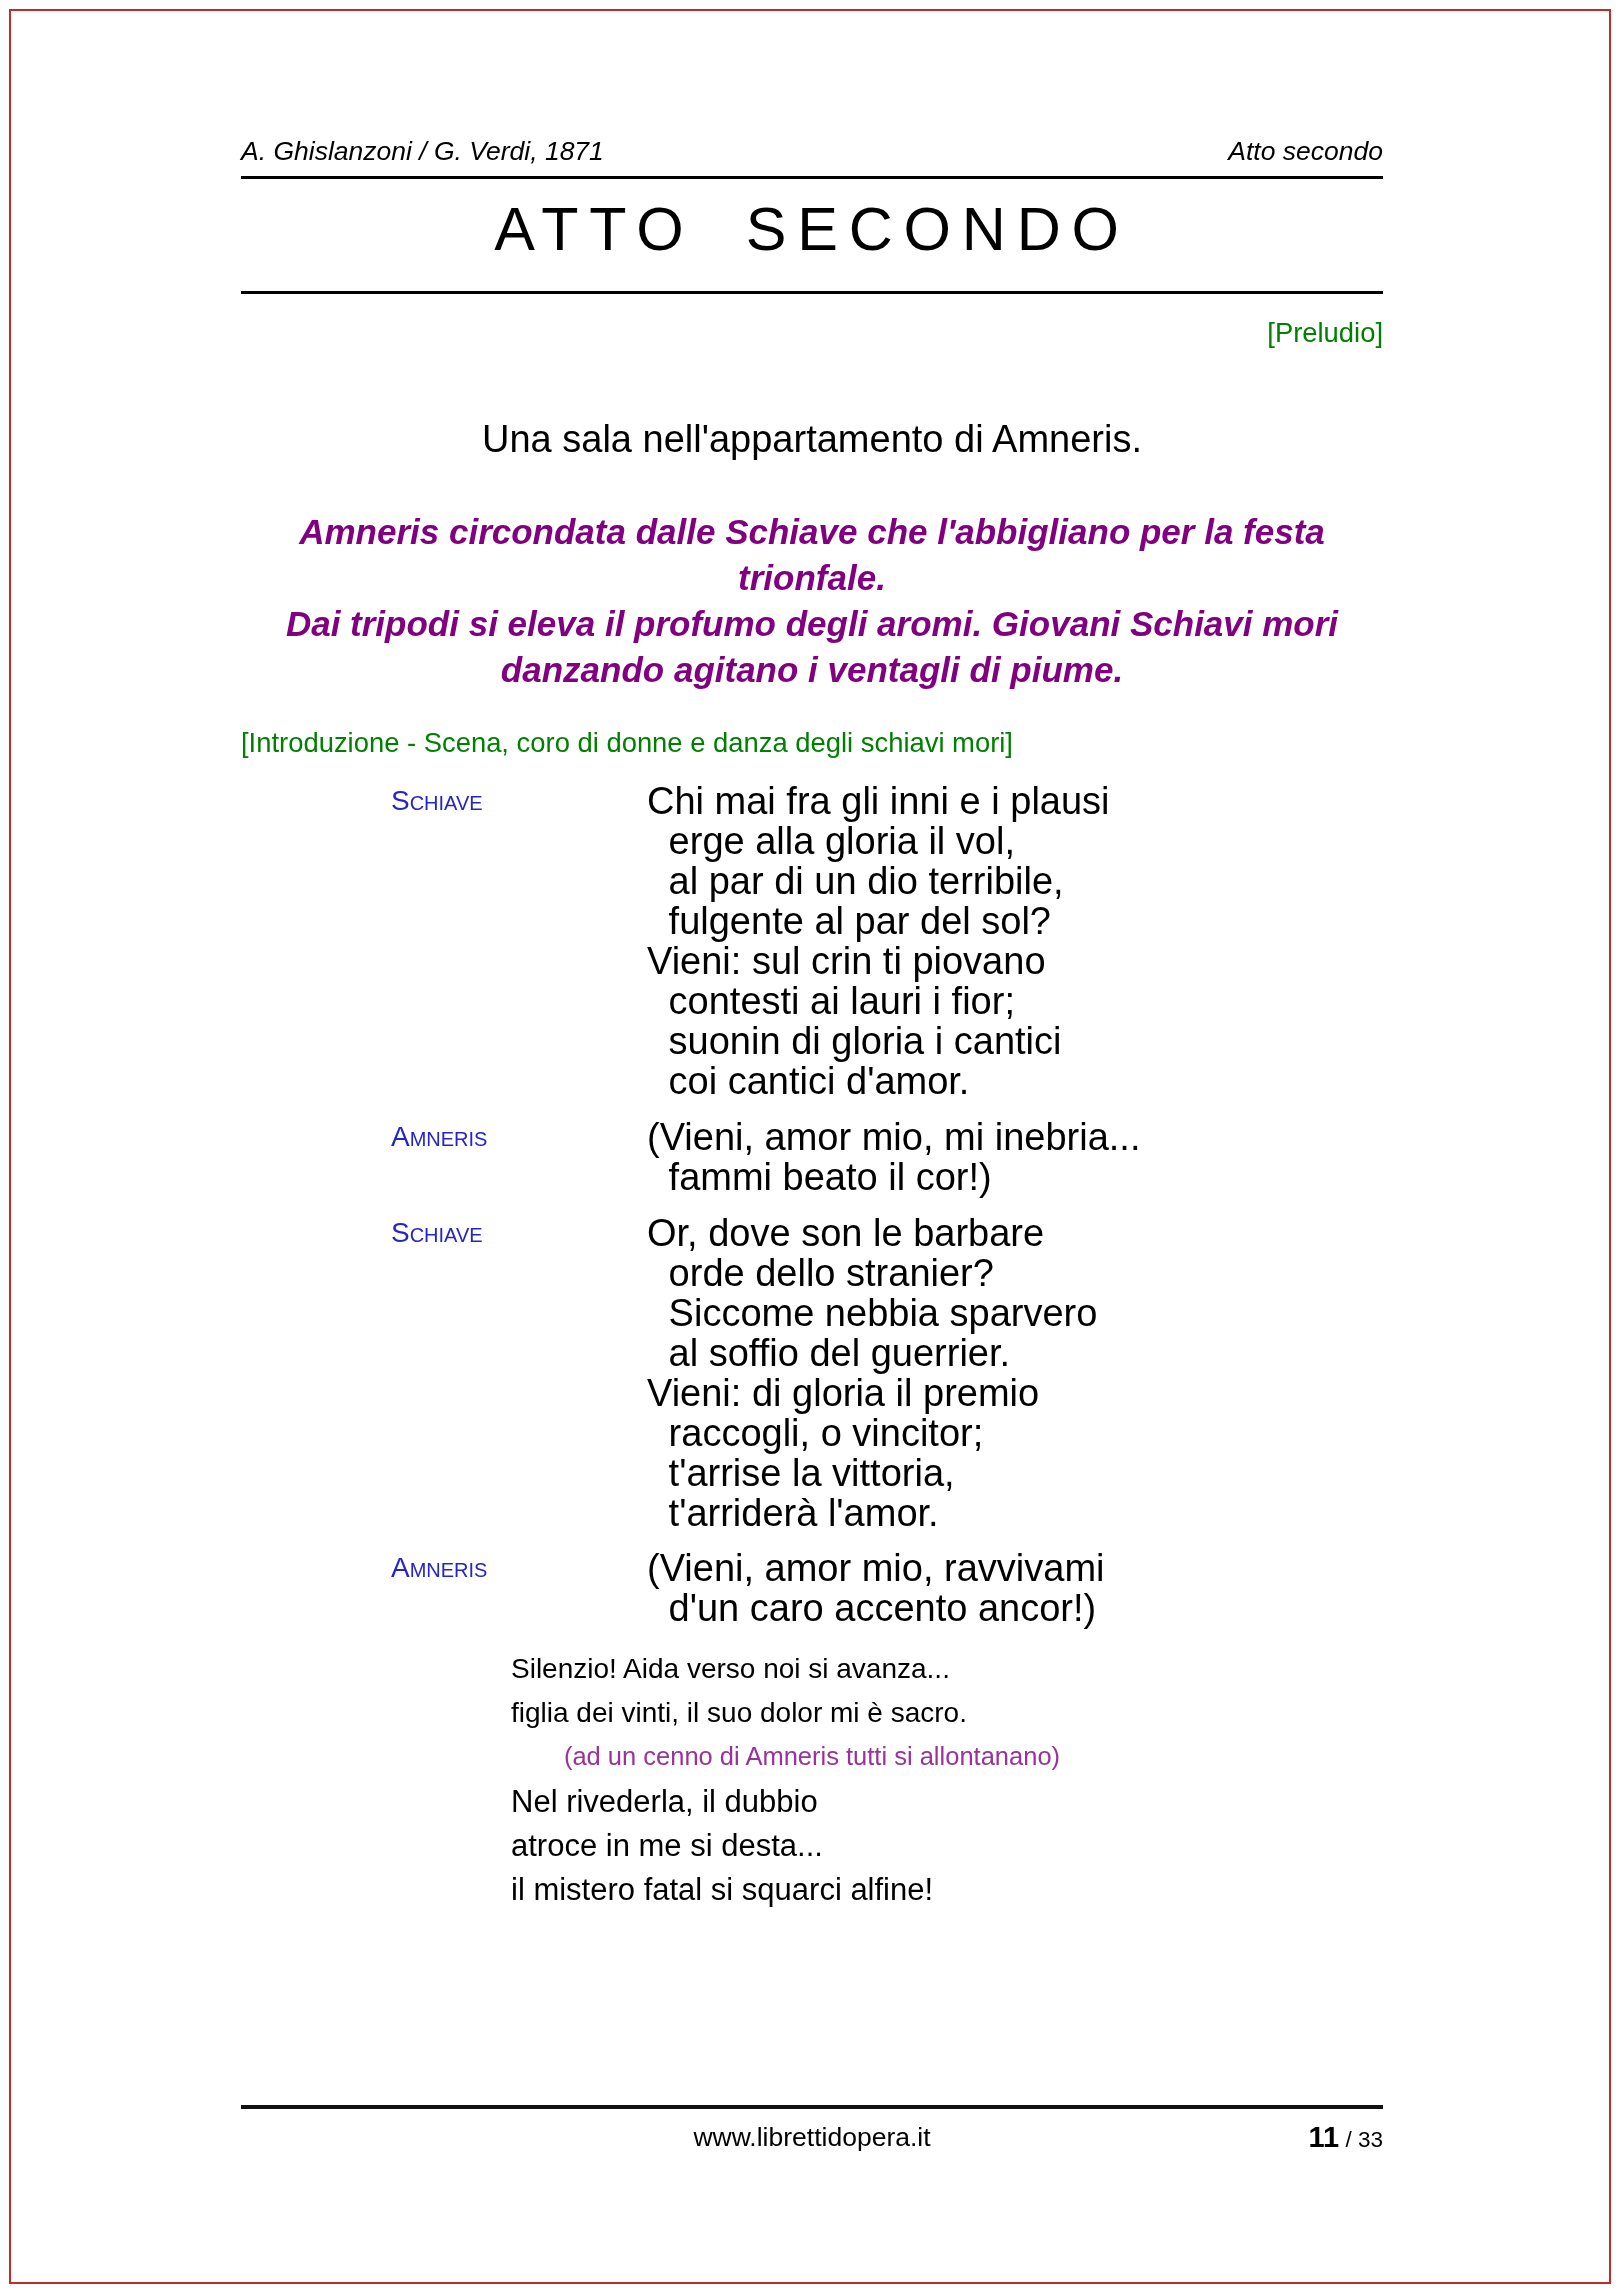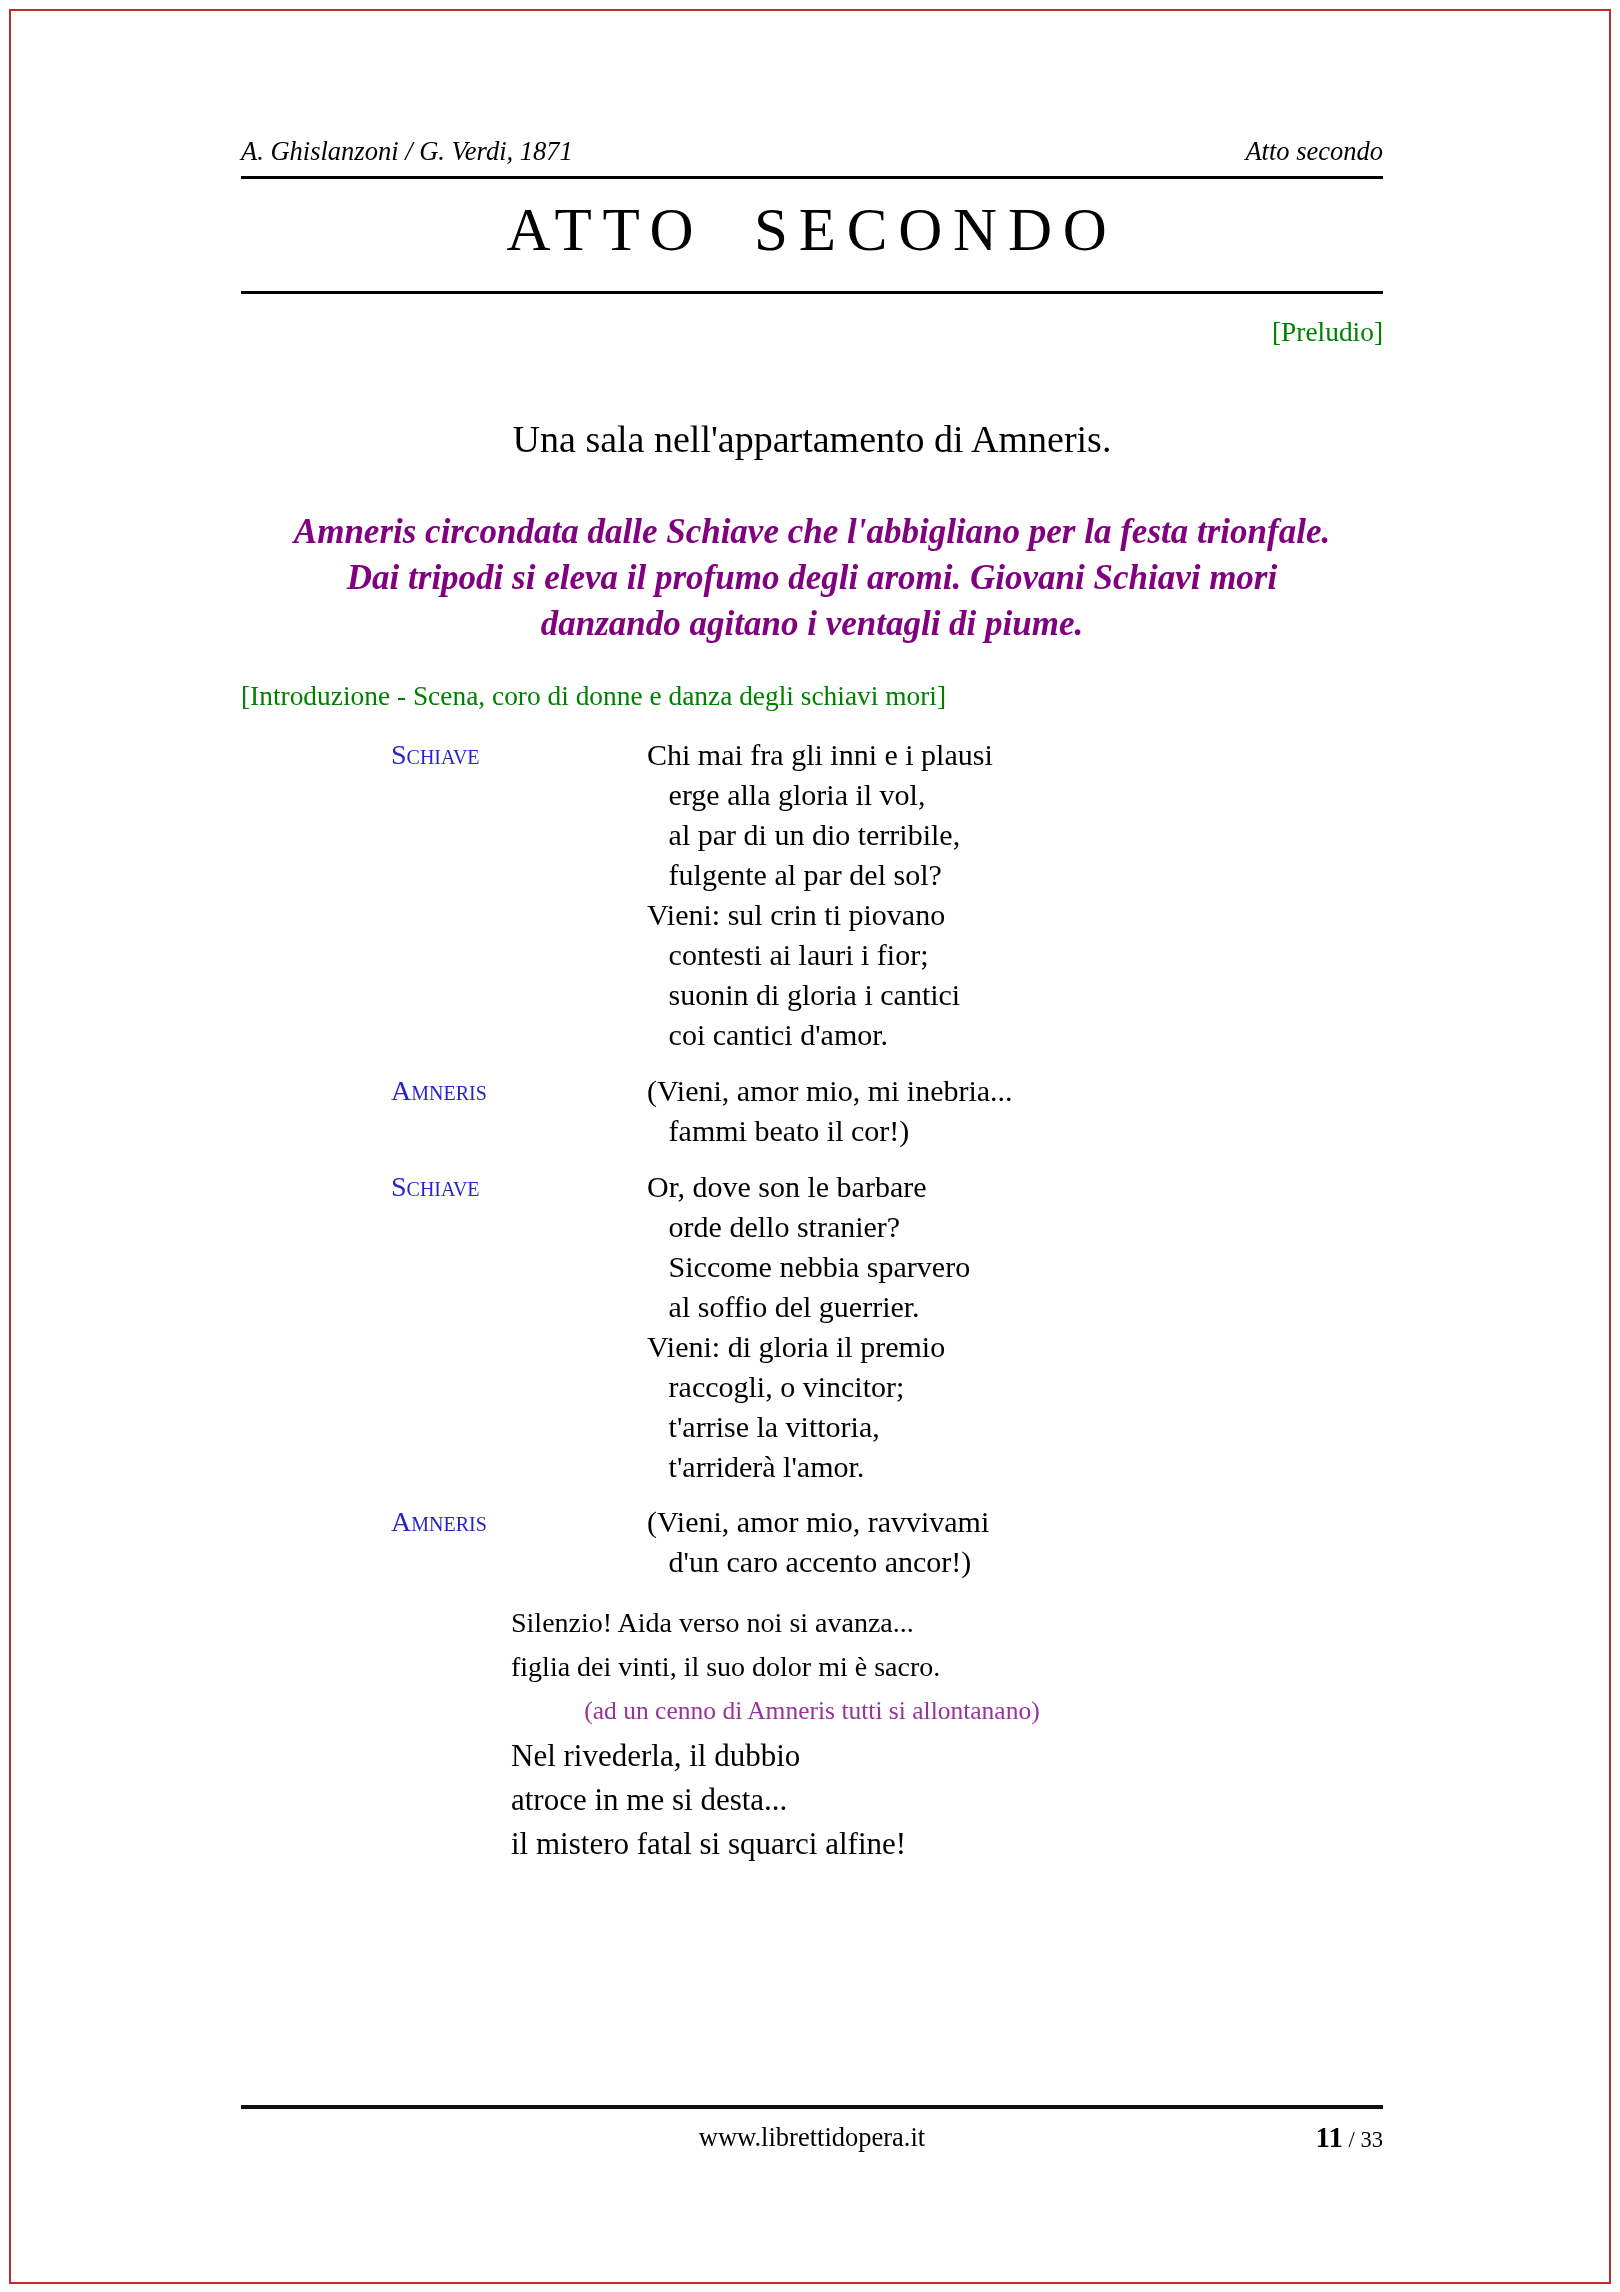--- a/index.html
+++ b/index.html
@@ -1,37 +1,37 @@
 <!DOCTYPE html>
 <html><head>
 <meta charset="utf-8">
 <style>
   html,body{margin:0;padding:0;background:#ffffff;}
   .page{
     position:relative;width:1620px;height:2293px;background:#ffffff;
-    font-family:Liberation Serif, serif;color:#000;overflow:hidden;
+    font-family:Liberation Sans, sans-serif;color:#000;overflow:hidden;
   }
   .frame{position:absolute;inset:8.8px;border:2px solid #c22b2b;}
   .content{position:absolute;left:241px;top:0;width:1142px;}
   .header{display:flex;justify-content:space-between;padding-top:137px;
     font-style:italic;font-size:26.5px;line-height:29px;}
   .rule{border:0;border-top:3.9px solid #000;margin:9.8px 0 0 0;}
   .act-title{margin-top:17.6px;text-align:center;font-size:61px;line-height:67px;
     letter-spacing:10.8px;word-spacing:23.5px;white-space:nowrap;}
   .rule2{border:0;border-top:3.9px solid #000;margin:27.4px 0 0 0;}
   .cue{margin-top:23px;text-align:right;color:#008000;font-size:27.4px;line-height:31px;}
   .scene-heading{margin-top:65px;text-align:center;font-size:38px;line-height:53px;}
   .scene-desc{margin-top:43px;text-align:center;color:#800080;
     font-weight:bold;font-style:italic;font-size:35px;line-height:46px;}
   .cue2{margin-top:34px;text-align:left;color:#008000;font-size:27.4px;line-height:31px;}
   .block{display:flex;margin-top:15.7px;}
   .block.first{margin-top:23.5px;}
   .speaker{flex:0 0 256px;margin-left:150px;color:#2424cb;
     font-variant:small-caps;font-size:28px;line-height:40px;}
-  .verse{font-size:30px;line-height:40px;}
+  .verse{font-size:38px;line-height:40px;}
   .verse .ind{padding-left:21.6px;}
   .monologue{margin-left:270px;margin-top:19px;font-size:28px;line-height:44px;}
   .monologue2{margin-left:270px;margin-top:5.9px;font-size:31px;line-height:44px;}
   .stage-dir{margin-top:3.9px;text-align:center;color:#993399;font-size:25.5px;line-height:35px;}
   .footer{position:absolute;left:241px;top:2105px;width:1142px;
     border-top:4.9px solid #111;padding-top:11.8px;}
   .footer-row{position:relative;font-size:26.5px;line-height:33px;}
   .site{text-align:center;}
   .pagenum{position:absolute;right:0;top:0;font-size:22.5px;}
   .pagenum b{font-size:29px;font-weight:bold;}

